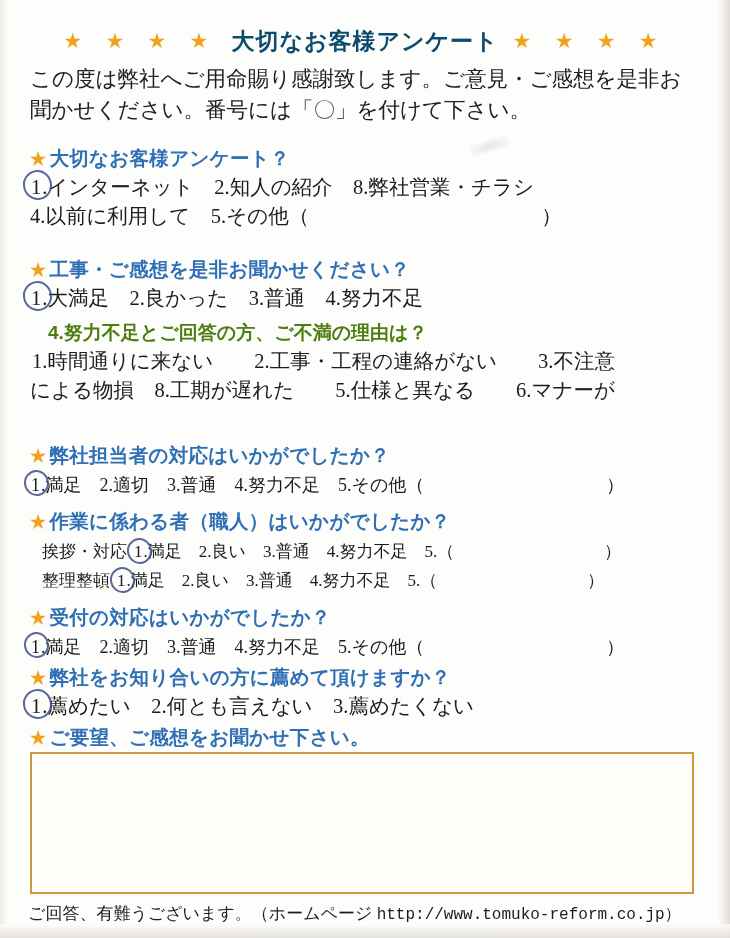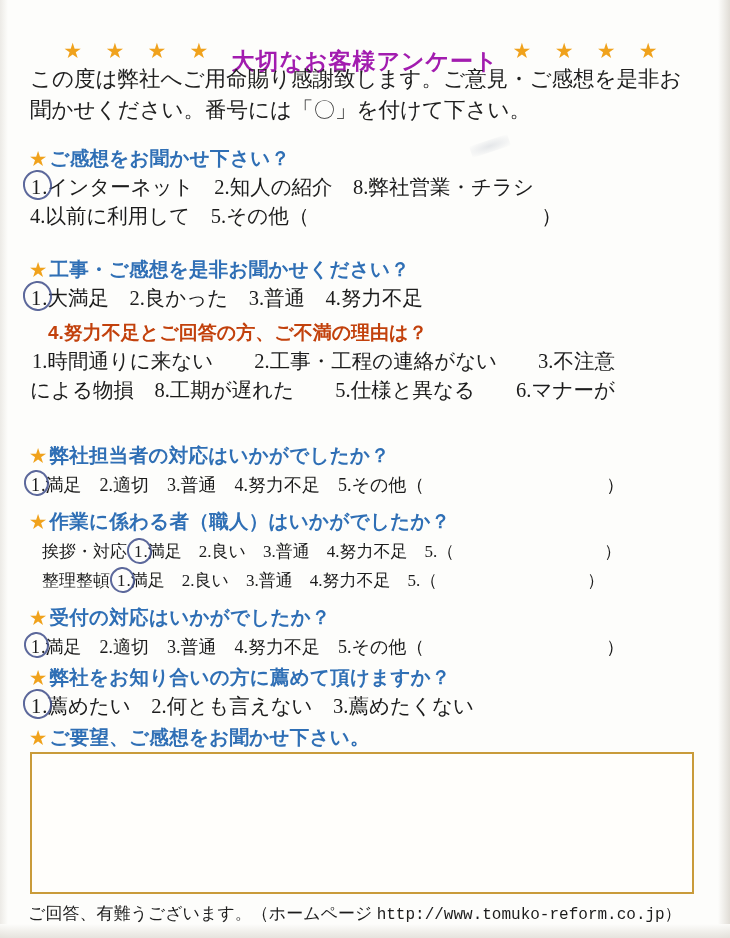--- a/index.html
+++ b/index.html
@@ -51,24 +51,23 @@
   .stars {
     letter-spacing: 9px;
     color: #f0a21c;
     font-size: 21px;
     line-height: 1;
   }
   .doc-title {
     font-family: "Liberation Sans", sans-serif;
     font-weight: bold;
     font-size: 23px;
-    color: #a21caf;
+    color: #0c4a6e;
     letter-spacing: 1px;
     white-space: nowrap;
-    margin-top: 20px;
   }
 
   .intro {
     position: absolute;
     left: 30px; top: 64px;
     width: 668px;
     font-size: 21.5px;
     line-height: 1.42;
     color: #202020;
   }
@@ -88,21 +87,21 @@
   }
   .q-head .star {
     color: #f0a21c;
     font-size: 18px;
     margin-right: 3px;
   }
   .q-sub {
     font-family: "Liberation Sans", sans-serif;
     font-weight: bold;
     font-size: 19px;
-    color: #c2410c;
+    color: #4d7c0f;
     margin-left: 18px;
     white-space: nowrap;
   }
   .opts {
     font-size: 20.5px;
     line-height: 1.34;
     color: #1c1c1c;
     margin-top: 2px;
   }
   .opts.small {
@@ -180,21 +179,21 @@
   <div class="title-row">
     <span class="stars">★ ★ ★ ★</span>
     <span class="doc-title">大切なお客様アンケート</span>
     <span class="stars">★ ★ ★ ★</span>
   </div>
 
   <div class="intro">この度は弊社へご用命賜り感謝致します。ご意見・ご感想を是非お聞かせください。番号には「〇」を付けて下さい。</div>
 
   <div class="q" style="top:145px;">
     <div class="q-head">
-      <span class="star">★</span><span>ご感想をお聞かせ下さい？</span>
+      <span class="star">★</span><span>大切なお客様アンケート？</span>
     </div>
     <div class="opts">
       <span class="circled"><span>1</span></span><span>.インターネット　2.知人の紹介　8.弊社営業・チラシ</span>
     </div>
     <div class="opts">
       <span>4.以前に利用して　5.その他（</span><span class="fill-dots" style="width:232px;"></span><span>）</span>
     </div>
   </div>
 
   <div class="q" style="top:256px;">

